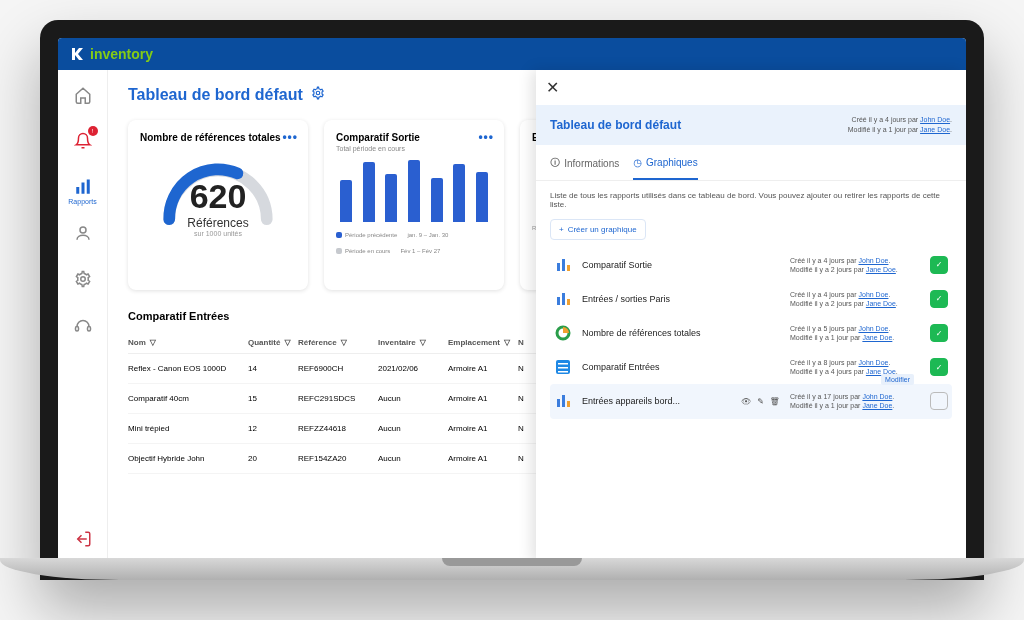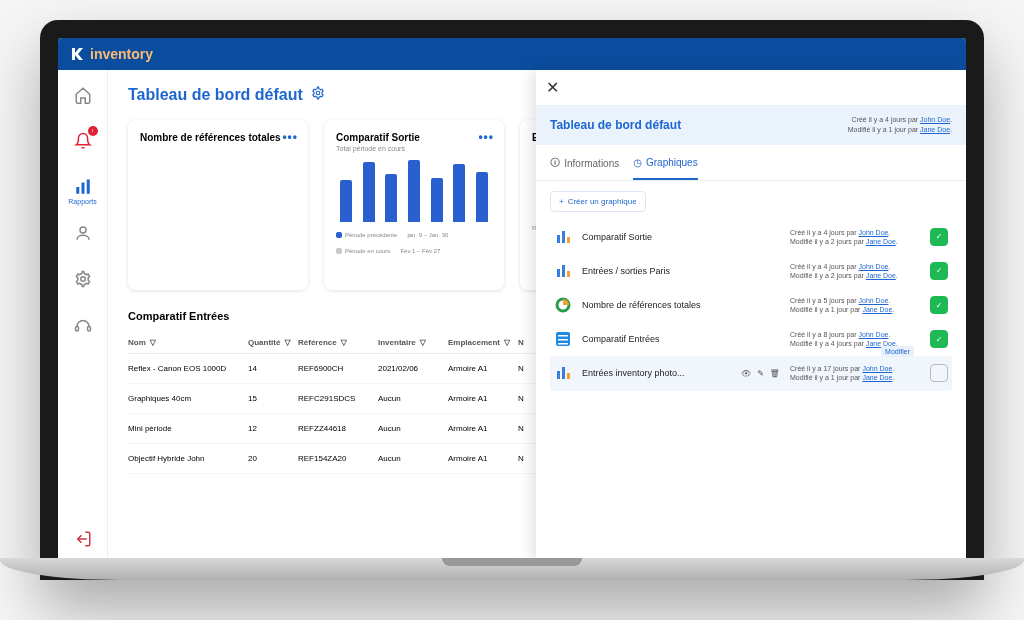--- a/index.html
+++ b/index.html
@@ -1,21 +1,21 @@
 <!DOCTYPE html>
 <html><head>
 <meta charset="utf-8">
 <style>
 * { box-sizing: border-box; margin: 0; padding: 0; font-family: Arial, Helvetica, sans-serif; }
 body { background: #f5f5f5; width: 1024px; height: 620px; overflow: hidden; position: relative; }
 .laptop { position: absolute; top: 20px; left: 40px; width: 944px; height: 560px; background: #1a1a1a; border-radius: 18px 18px 0 0; padding: 18px; box-shadow: 0 30px 60px rgba(0,0,0,0.3); }
 .laptop-base { position: absolute; bottom: 40px; left: 0; width: 1024px; height: 22px; background: linear-gradient(180deg, #d8d8d8, #b0b0b0); border-radius: 0 0 120px 120px / 0 0 20px 20px; }
 .laptop-notch { position: absolute; top: 0; left: 50%; transform: translateX(-50%); width: 140px; height: 8px; background: #999; border-radius: 0 0 8px 8px; }
 .screen { width: 100%; height: 100%; background: #fff; border-radius: 4px; overflow: hidden; position: relative; }
-.topbar { background: #0a4d9e; color: #fdba74; height: 32px; display: flex; align-items: center; padding: 0 12px; font-weight: 600; font-size: 14px; }
+.topbar { background: #0a4d9e; color: #84cc16; height: 32px; display: flex; align-items: center; padding: 0 12px; font-weight: 600; font-size: 14px; }
 .logo-k { display: inline-flex; align-items: center; }
 .logo-k svg { margin-right: 4px; }
 .layout { display: flex; height: calc(100% - 32px); }
 .sidebar { width: 50px; background: #fff; display: flex; flex-direction: column; align-items: center; padding-top: 14px; gap: 24px; border-right: 1px solid #eee; }
 .side-icon { color: #888; width: 22px; height: 22px; display: flex; align-items: center; justify-content: center; cursor: pointer; position: relative; }
 .side-icon.active { color: #1e66d0; }
 .side-icon .label { font-size: 7px; color: #1e66d0; margin-top: 2px; position: absolute; top: 20px; }
 .side-icon.danger { color: #cc3344; margin-top: auto; margin-bottom: 12px; }
 .main { flex: 1; padding: 16px 20px; overflow: hidden; position: relative; }
 .page-title-row { display: flex; align-items: center; gap: 8px; margin-bottom: 16px; }
@@ -144,20 +144,29 @@
                 <circle cx="12" cy="12" r="3"></circle>
                 <path d="M19 12a7 7 0 00-.2-1.7l2-1.5-2-3.4-2.3 1a7 7 0 00-3-1.7L13 2h-2l-.5 2.7a7 7 0 00-3 1.7l-2.3-1-2 3.4 2 1.5A7 7 0 005 12c0 .6.1 1.1.2 1.7l-2 1.5 2 3.4 2.3-1a7 7 0 003 1.7L11 22h2l.5-2.7a7 7 0 003-1.7l2.3 1 2-3.4-2-1.5c.1-.6.2-1.1.2-1.7z"></path>
               </svg></span>
         </div>
 
         <div class="cards-row">
 
           <div class="card">
             <div class="card-title">Nombre de références totales</div>
             <span class="card-dots">•••</span>
+            <div class="gauge-wrap">
+              <svg width="130" height="78" viewBox="0 0 130 80">
+                <path d="M15 70 A50 50 0 0 1 115 70" fill="none" stroke="#d6d9de" stroke-width="12" stroke-linecap="round"></path>
+                <path d="M15 70 A50 50 0 0 1 85 23" fill="none" stroke="#1e66d0" stroke-width="12" stroke-linecap="round"></path>
+              </svg>
+              <div class="gauge-val" style="margin-top:-52px;">620</div>
+              <div class="gauge-lbl">Références</div>
+              <div class="gauge-sublbl">sur 1000 unités</div>
+            </div>
           </div>
 
           <div class="card">
             <div class="card-title">Comparatif Sortie</div>
             <div class="card-sub">Total période en cours</div>
             <span class="card-dots">•••</span>
             <div class="barchart" id="barchart">
                 <div class="bar" style="height: 42px;"></div>
                 <div class="bar" style="height: 60px;"></div>
                 <div class="bar" style="height: 48px;"></div>
@@ -204,29 +213,29 @@
           <div id="table-rows">
               <div class="row">
                 <div class="c-nom">Reflex - Canon EOS 1000D</div>
                 <div class="c-qte">14</div>
                 <div class="c-ref">REF6900CH</div>
                 <div class="c-inv">2021/02/06</div>
                 <div class="c-emp">Armoire A1</div>
                 <div class="c-x">N</div>
               </div>
               <div class="row">
-                <div class="c-nom">Graphiques 40cm</div>
+                <div class="c-nom">Comparatif 40cm</div>
                 <div class="c-qte">15</div>
                 <div class="c-ref">REFC291SDCS</div>
                 <div class="c-inv">Aucun</div>
                 <div class="c-emp">Armoire A1</div>
                 <div class="c-x">N</div>
               </div>
               <div class="row">
-                <div class="c-nom">Mini période</div>
+                <div class="c-nom">Mini trépied</div>
                 <div class="c-qte">12</div>
                 <div class="c-ref">REFZZ44618</div>
                 <div class="c-inv">Aucun</div>
                 <div class="c-emp">Armoire A1</div>
                 <div class="c-x">N</div>
               </div>
               <div class="row">
                 <div class="c-nom">Objectif Hybride John</div>
                 <div class="c-qte">20</div>
                 <div class="c-ref">REF154ZA20</div>
@@ -252,20 +261,21 @@
         <div class="tab">
             <span>🛈</span>
             <span>Informations</span>
           </div>
         <div class="tab active">
             <span>◷</span>
             <span>Graphiques</span>
           </div>
       </div>
       <div class="drawer-body">
+        <div class="desc">Liste de tous les rapports utilisés dans ce tableau de bord. Vous pouvez ajouter ou retirer les rapports de cette liste.</div>
         <div class="create-btn">
           <span>+</span>
           <span>Créer un graphique</span>
         </div>
         <div class="g-list" id="g-list">
             <div class="g-row" style="position: relative;">
               <span class="g-icon">
                 <svg width="16" height="16">
                   <rect x="2" y="6" width="3" height="8" fill="#3b7ddd"></rect>
                   <rect x="7" y="2" width="3" height="12" fill="#3b7ddd"></rect>
@@ -313,21 +323,21 @@
               <span class="g-check on">✓</span>
             </div>
             <div class="g-row hot" style="position: relative;">
               <span class="g-icon">
                 <svg width="16" height="16">
                   <rect x="2" y="6" width="3" height="8" fill="#3b7ddd"></rect>
                   <rect x="7" y="2" width="3" height="12" fill="#3b7ddd"></rect>
                   <rect x="12" y="8" width="3" height="6" fill="#f0a030"></rect>
                 </svg>
               </span>
-              <span class="g-name">Entrées inventory photo...</span>
+              <span class="g-name">Entrées appareils bord...</span>
               <span class="g-actions">
                 <span>👁</span>
                 <span>✎</span>
                 <span>🗑</span>
               </span>
               <span class="tooltip">Modifier</span>
               <span class="g-meta">Créé il y a 17 jours par <a>John Doe</a>.<br>Modifié il y a 1 jour par <a>Jane Doe</a>.</span>
               <span class="g-check "></span>
             </div>
           </div>

